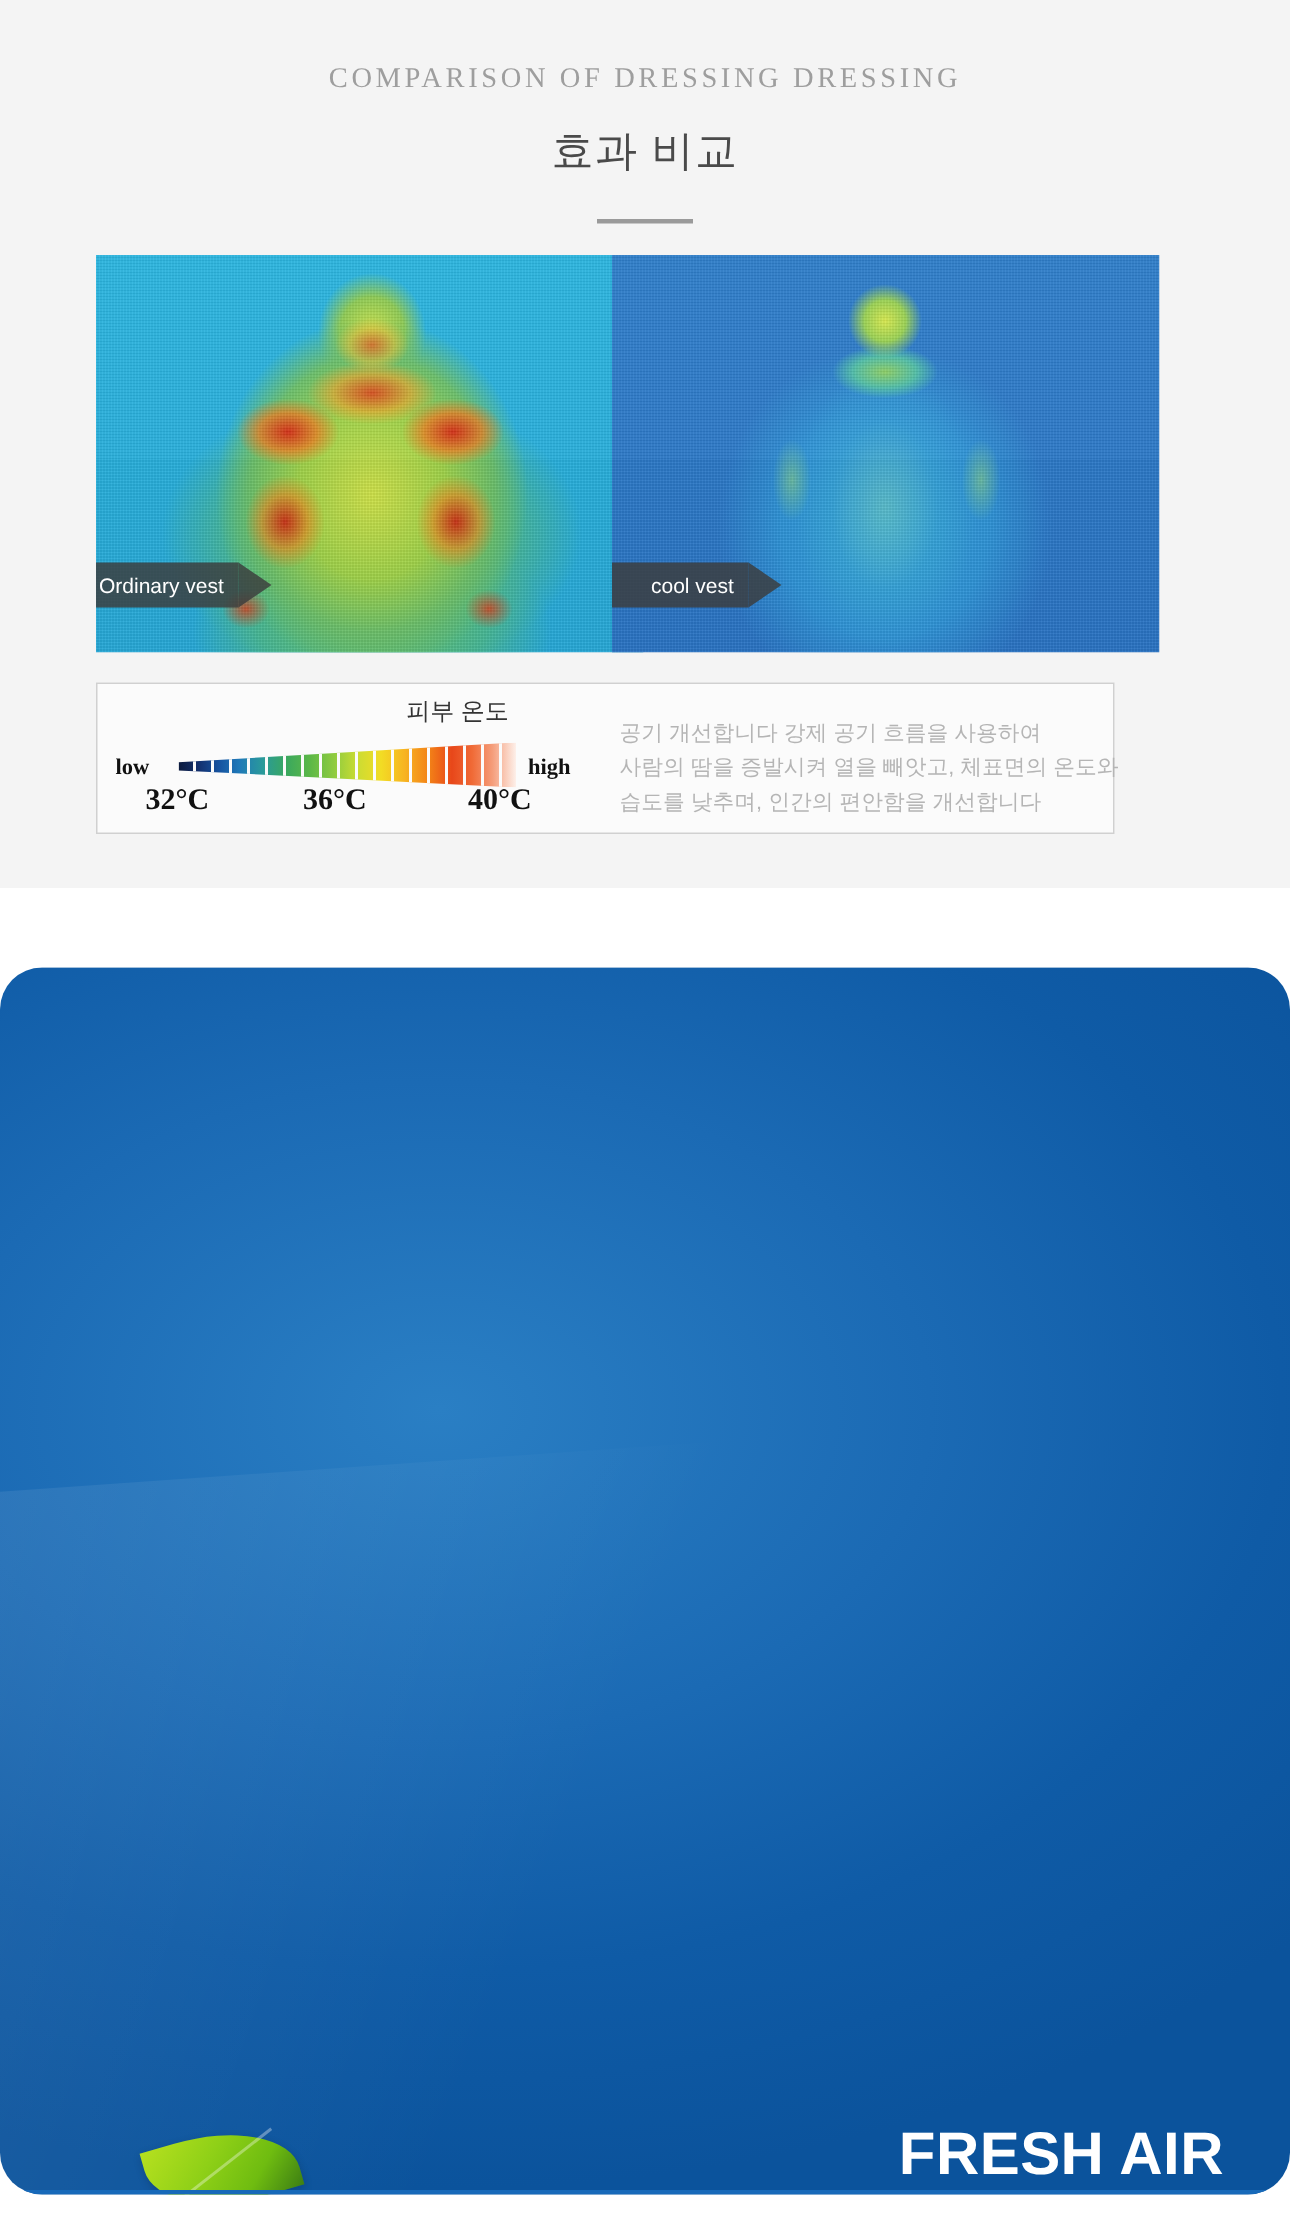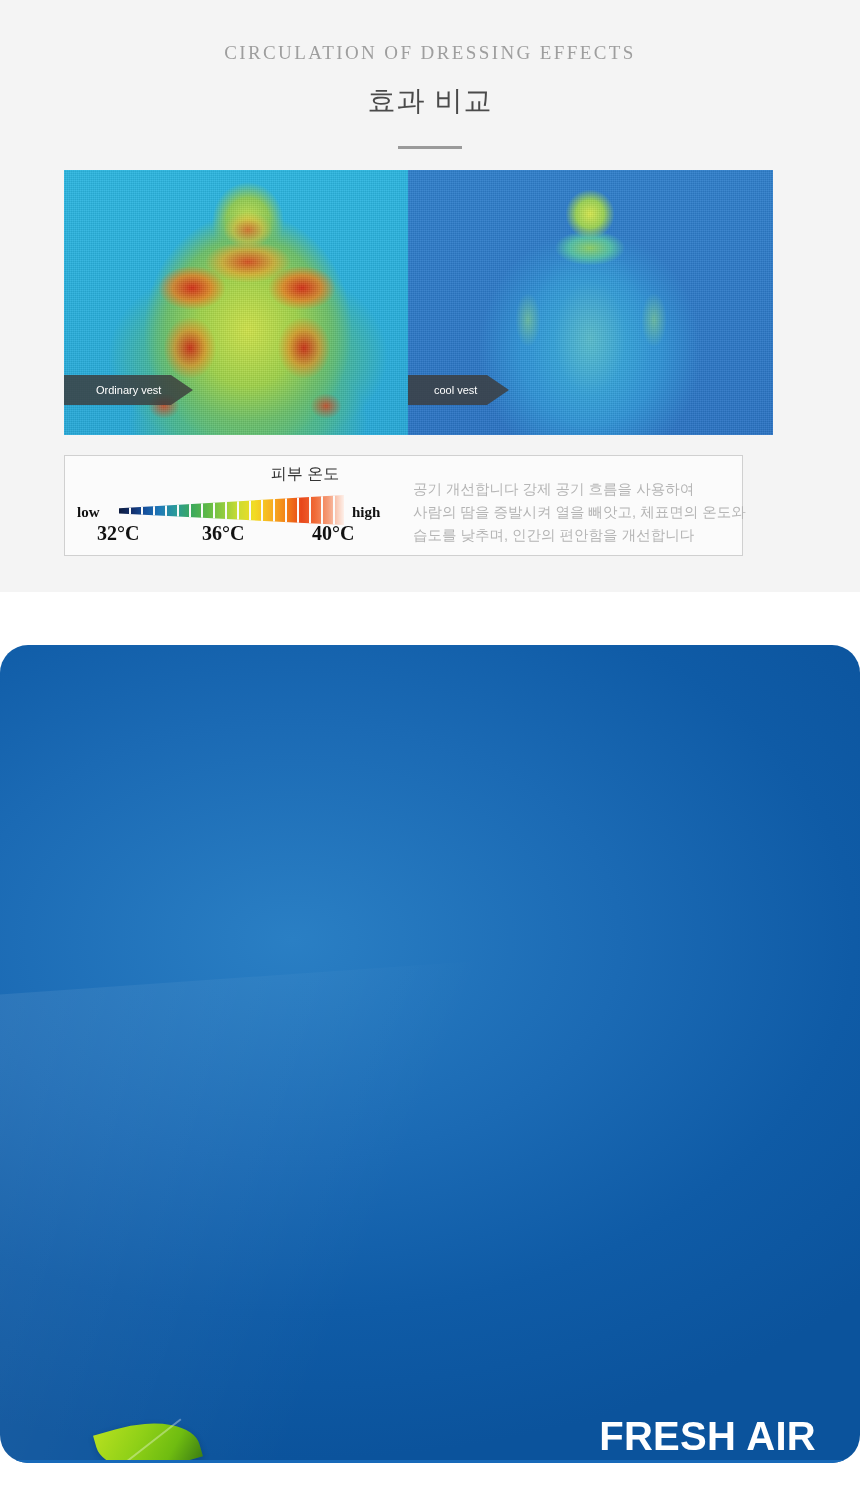--- a/index.html
+++ b/index.html
@@ -85,23 +85,23 @@
     opacity:.85;
   }
 
   
   .tag{
     position:absolute;left:0;bottom:30px;height:30px;
     display:flex;align-items:center;
   }
   .tag-body{
     height:30px;display:flex;align-items:center;
-    padding:0 10px 0 32px;
+    padding:0 10px 0 2px;
     background:rgba(60,60,60,.82);
-    color:#fff;font-size:11px;white-space:nowrap;
+    color:#fff;font-size:14px;white-space:nowrap;
   }
   .tag-arrow{
     width:0;height:0;
     border-top:15px solid transparent;
     border-bottom:15px solid transparent;
     border-left:22px solid rgba(60,60,60,.82);
   }
   #tag-cool .tag-body{padding-left:26px;}
 
   
@@ -191,21 +191,21 @@
   #blue-bottom-edge{
     position:absolute;left:0;bottom:0;width:860px;height:3px;
     background:#1769b9;
   }
 </style>
 </head>
 <body>
 
 <div id="section-comparison">
 
-  <div id="eyebrow">CIRCULATION OF DRESSING EFFECTS</div>
+  <div id="eyebrow">COMPARISON OF DRESSING DRESSING</div>
   <div id="title-ko">효과 비교</div>
   <div id="title-rule"></div>
 
   <div class="thermal" id="thermal-left">
     <div class="thermal-canvas"></div>
     <div class="thermal-noise"></div>
     <div class="tag" id="tag-ordinary">
       <div class="tag-body">Ordinary vest</div>
       <div class="tag-arrow"></div>
     </div>

